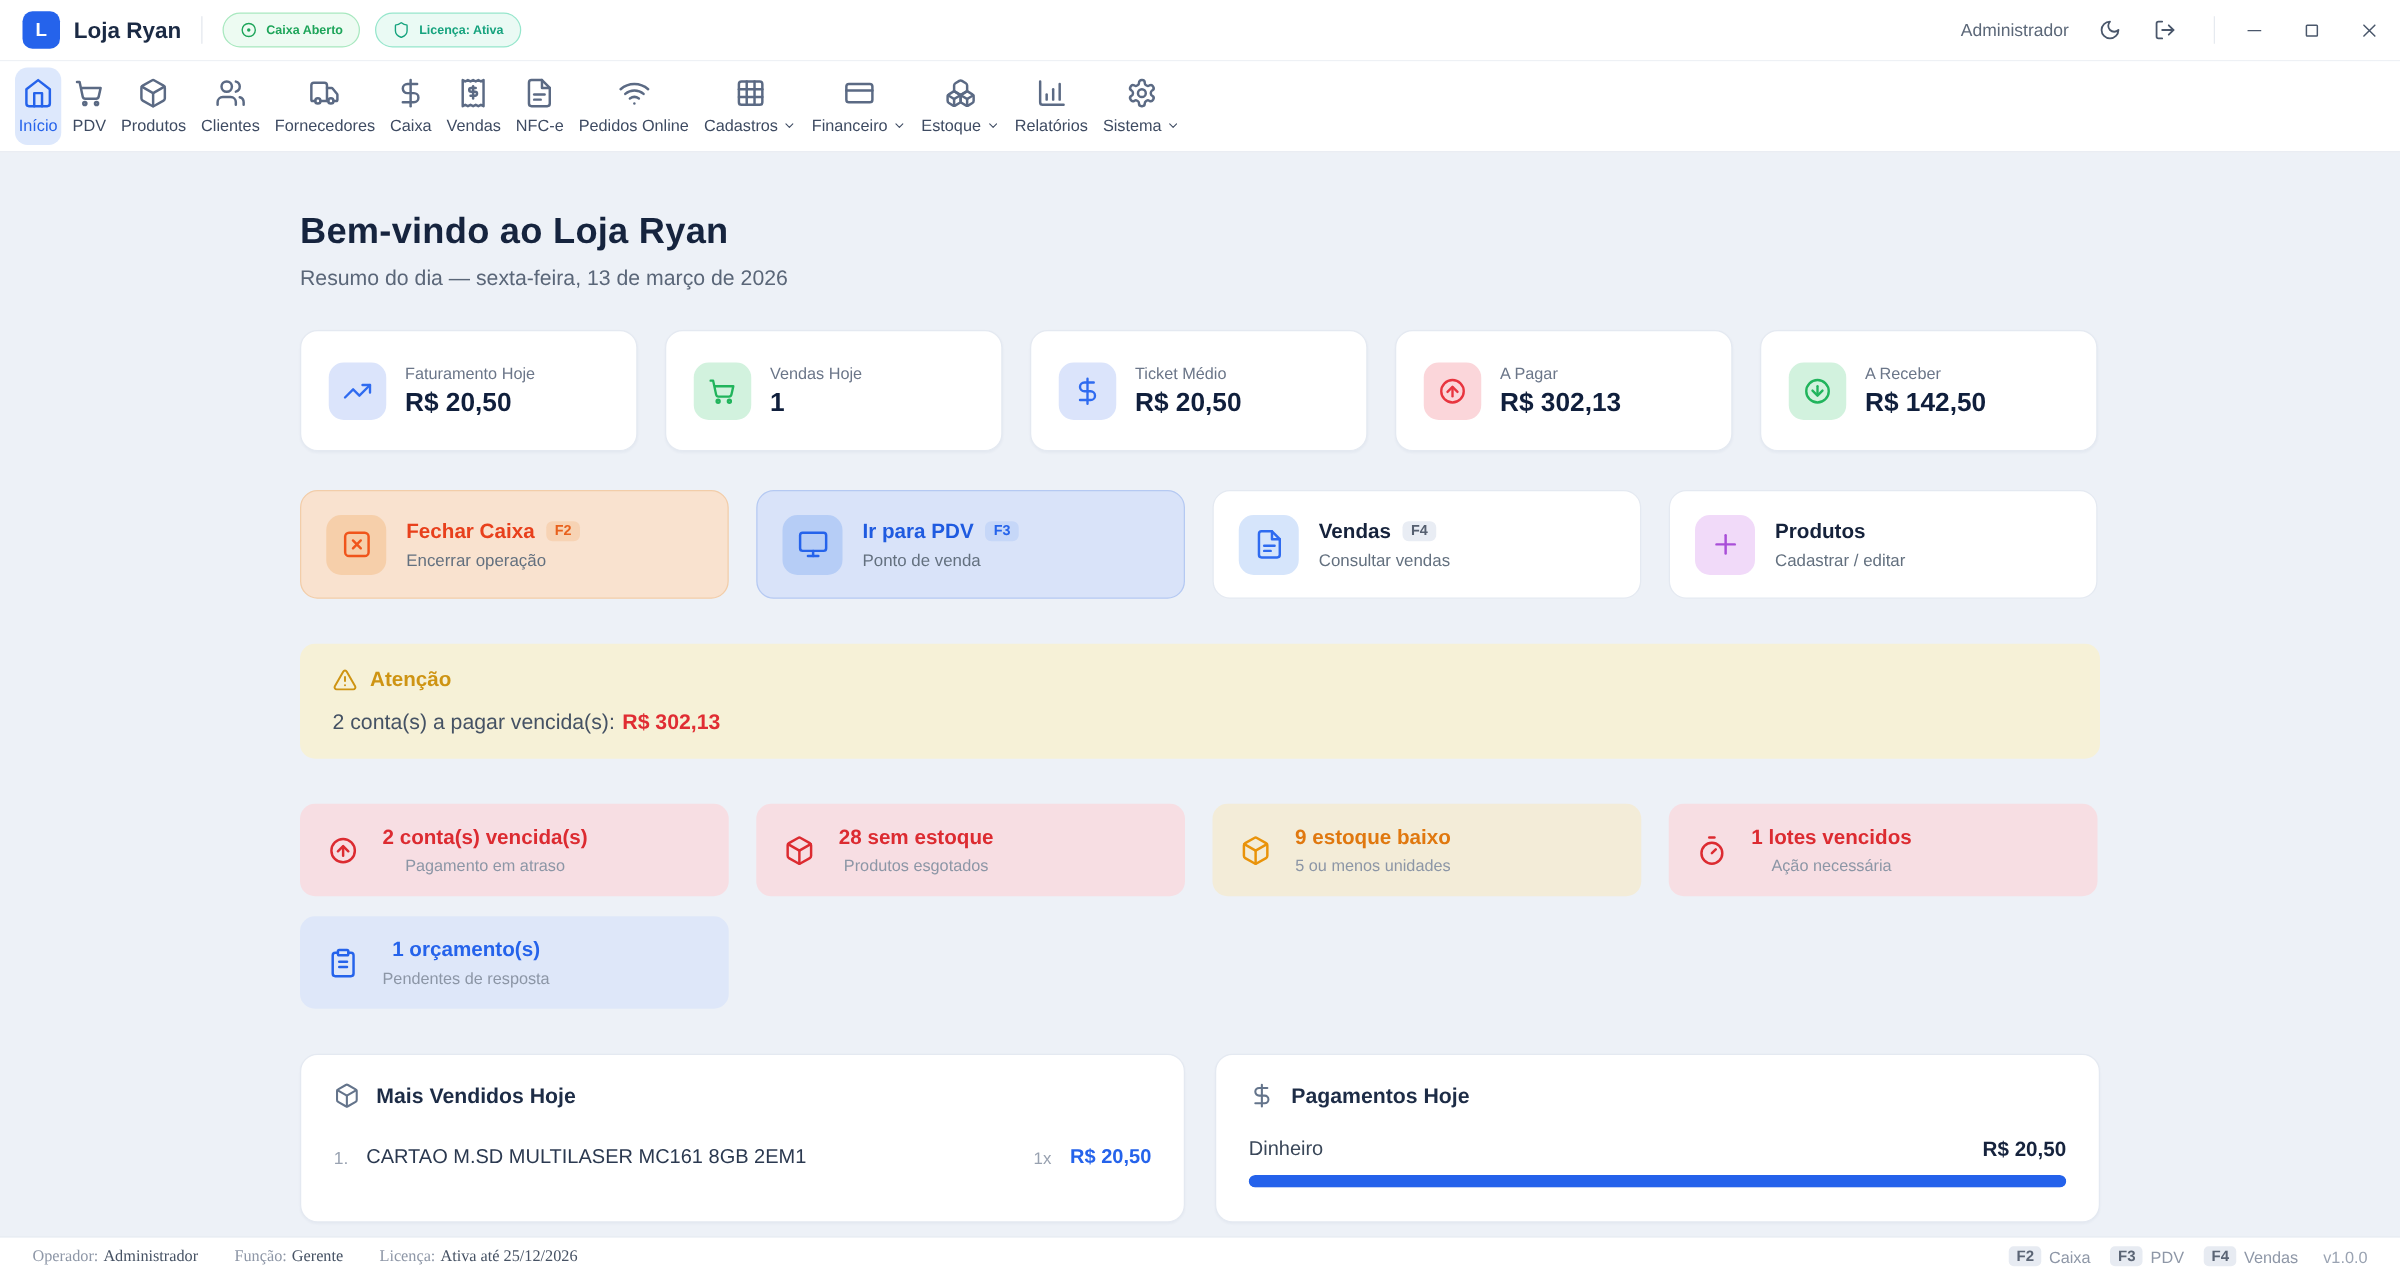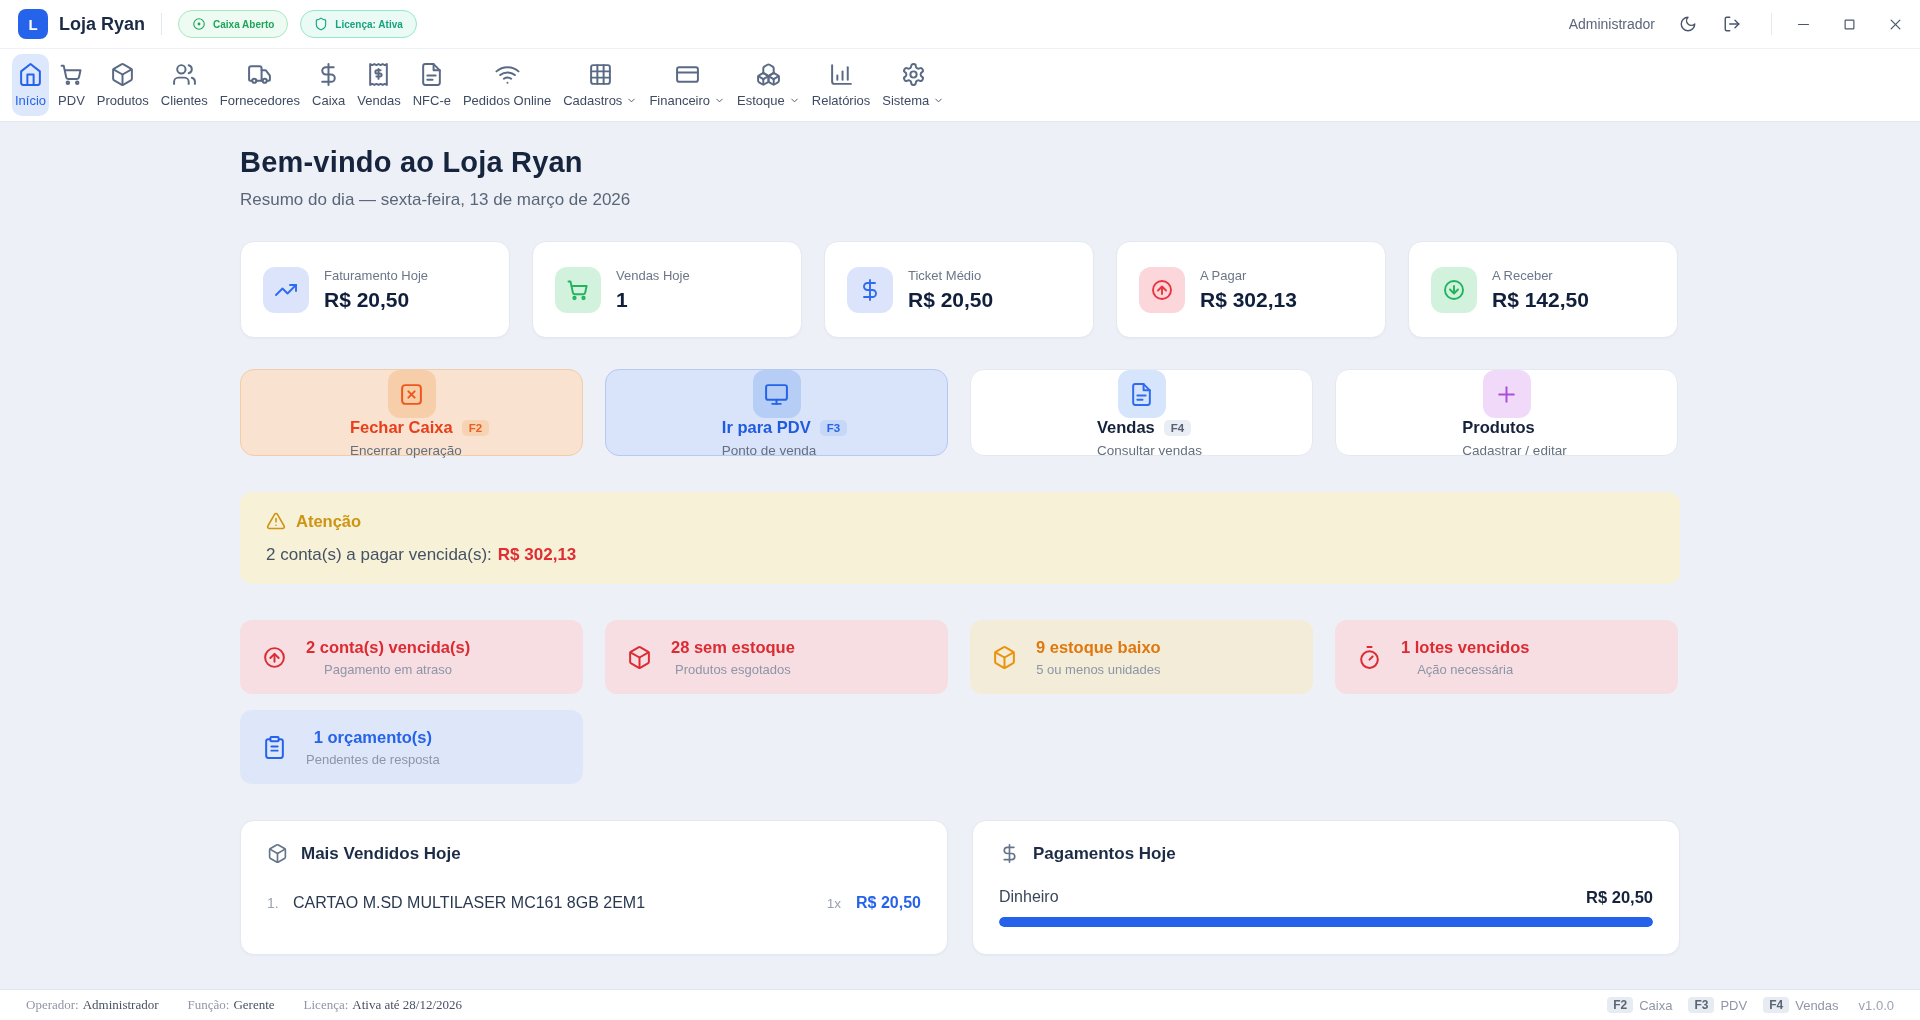--- a/index.html
+++ b/index.html
@@ -28,37 +28,37 @@
   .navbar { height:73px; background:#ffffff; border-bottom:1px solid #e3e8ef; display:flex; align-items:center; padding:0 12px; gap:6px; flex:0 0 auto; }
   .nav-item { display:flex; flex-direction:column; align-items:center; justify-content:center; gap:6px; padding:8px 3px; border-radius:10px; color:#3e4b62; cursor:pointer; }
   .nav-item svg { width:25px; height:25px; color:#5b6a84; }
   .nav-item .nav-label { font-size:13px; display:flex; align-items:center; gap:4px; white-space:nowrap; }
   .nav-item.active { background:#dde8fc; color:#2563eb; }
   .nav-item.active svg { color:#2563eb; }
   .chev { width:11px !important; height:11px !important; color:inherit !important; }
 
   
   .content { flex:1 1 auto; overflow:hidden; }
-  .container { width:1440px; margin:0 auto; padding-top:24px; }
+  .container { width:1440px; margin:0 auto; padding-top:47px; }
   h1.welcome { font-size:29px; font-weight:700; color:#16243e; letter-spacing:.2px; }
   .subtitle { font-size:17px; color:#5a6678; margin-top:11px; }
 
   .stats-row { display:flex; gap:22px; margin-top:31px; }
   .stat-card { width:270px; height:97px; background:#fff; border:1px solid #e4e9f1; border-radius:14px; display:flex; align-items:center; padding:0 22px; box-shadow:0 1px 2px rgba(30,50,90,.04); }
   .ibox { width:46px; height:46px; border-radius:12px; display:flex; align-items:center; justify-content:center; flex:0 0 auto; }
   .ibox svg { width:24px; height:24px; }
   .ibox.blue  { background:#dbe4fb; color:#2f6bf0; }
   .ibox.green { background:#d2f2de; color:#21b45c; }
   .ibox.red   { background:#fbd6da; color:#e8353f; }
   .stat-text { margin-left:15px; }
   .stat-label { font-size:13px; color:#6b7689; }
   .stat-value { font-size:21px; font-weight:700; color:#101f3c; margin-top:5px; }
 
   .actions-row { display:flex; gap:22px; margin-top:31px; }
-  .action-card { width:343px; height:87px; border-radius:14px; display:flex; align-items:center; padding:0 20px; cursor:pointer; border:1px solid #e4e9f1; background:#fff;flex-direction:column; }
+  .action-card { width:343px; height:87px; border-radius:14px; display:flex; align-items:center; padding:0 20px; cursor:pointer; border:1px solid #e4e9f1; background:#fff; }
   .action-card.a-orange { background:#f9e2cf; border-color:#f2cda9; }
   .action-card.a-blue   { background:#d9e3f9; border-color:#b5c9f2; }
   .abox { width:48px; height:48px; border-radius:12px; display:flex; align-items:center; justify-content:center; flex:0 0 auto; }
   .abox svg { width:25px; height:25px; }
   .abox.b-orange    { background:#f6cfaa; color:#f0551b; }
   .abox.b-blue      { background:#b6cdf6; color:#2563eb; }
   .abox.b-lightblue { background:#d6e5fb; color:#2f6bf0; }
   .abox.b-purple    { background:#f1daf9; color:#a94fd8; }
   .action-text { margin-left:16px; }
   .action-title-row { display:flex; align-items:center; }
@@ -573,21 +573,21 @@
 
   <footer class="statusbar">
     <div class="sb-left">
       <span class="sb-pair">
         <span class="lab">Operador:</span><span class="val">Administrador</span>
       </span>
       <span class="sb-pair">
         <span class="lab">Função:</span><span class="val">Gerente</span>
       </span>
       <span class="sb-pair">
-        <span class="lab">Licença:</span><span class="val">Ativa até 28/12/2026</span>
+        <span class="lab">Licença:</span><span class="val">Ativa até 25/12/2026</span>
       </span>
     </div>
     <div class="sb-right">
       <span class="sb-hot">
         <span class="kbd">F2</span>
           <span class="kbd-label">Caixa</span>
       </span>
       <span class="sb-hot">
         <span class="kbd">F3</span>
           <span class="kbd-label">PDV</span>

